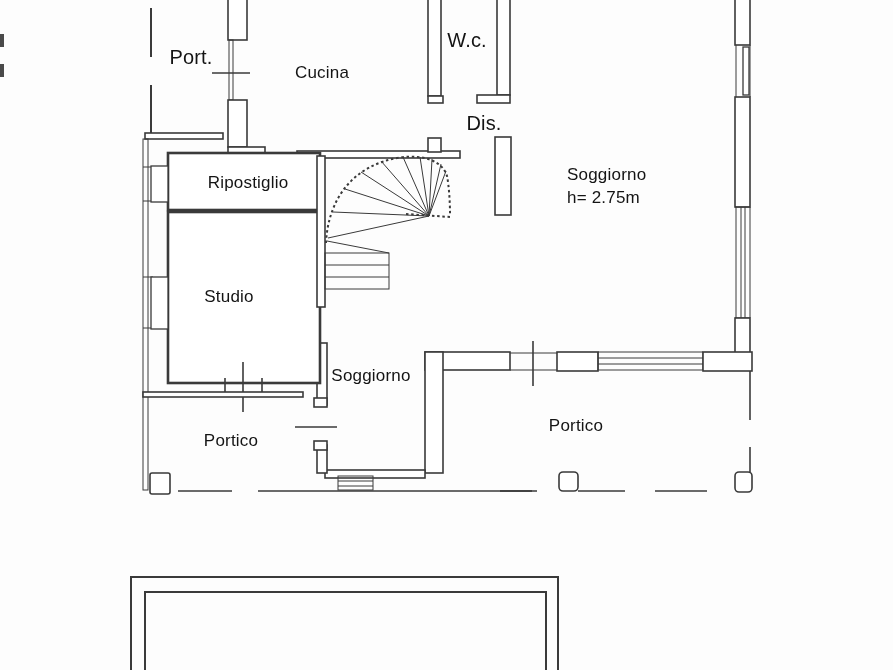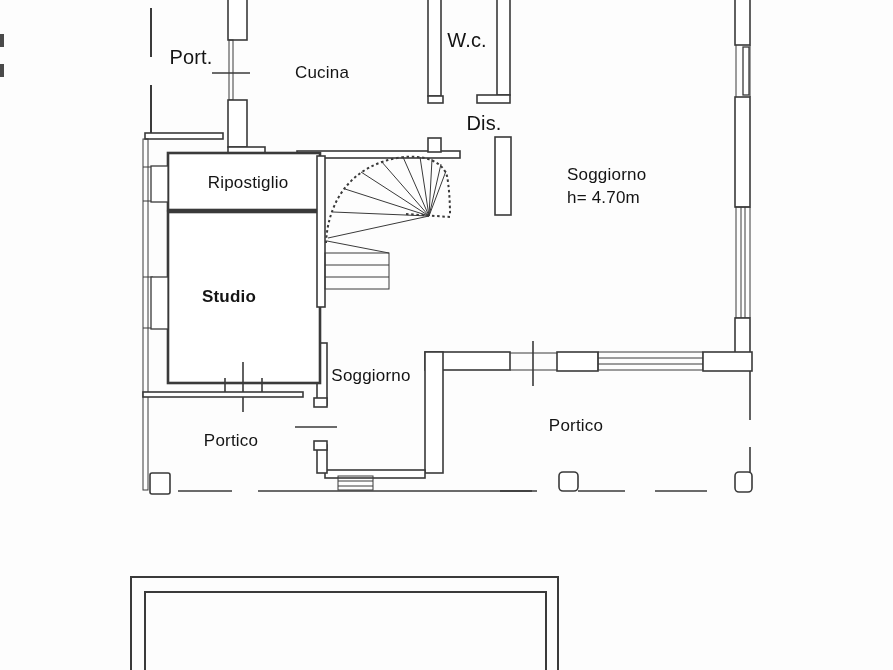--- a/index.html
+++ b/index.html
@@ -193,20 +193,20 @@
     </g>
   </svg>
 
   <div class="lbl small" style="left:183px;top:57px;margin-left:8px;">Port.</div>
   <div class="lbl" style="left:322px;top:73px;">Cucina</div>
   <div class="lbl small" style="left:467px;top:40px;">W.c.</div>
   <div class="lbl small" style="left:464px;top:123px;margin-left:20px;">Dis.</div>
   <div class="lbl" style="left:248px;top:183px;">Ripostiglio</div>
   <div class="lbl block" style="left:567px;top:163px;">
     <div>Soggiorno</div>
-    <div>h= 4.70m</div>
+    <div>h= 2.75m</div>
   </div>
-  <div class="lbl" style="left:229px;top:297px;font-weight:bold;">Studio</div>
+  <div class="lbl" style="left:229px;top:297px;">Studio</div>
   <div class="lbl" style="left:371px;top:376px;">Soggiorno</div>
   <div class="lbl" style="left:231px;top:441px;">Portico</div>
   <div class="lbl" style="left:576px;top:426px;">Portico</div>
 
 </div>
 
 </body></html>

